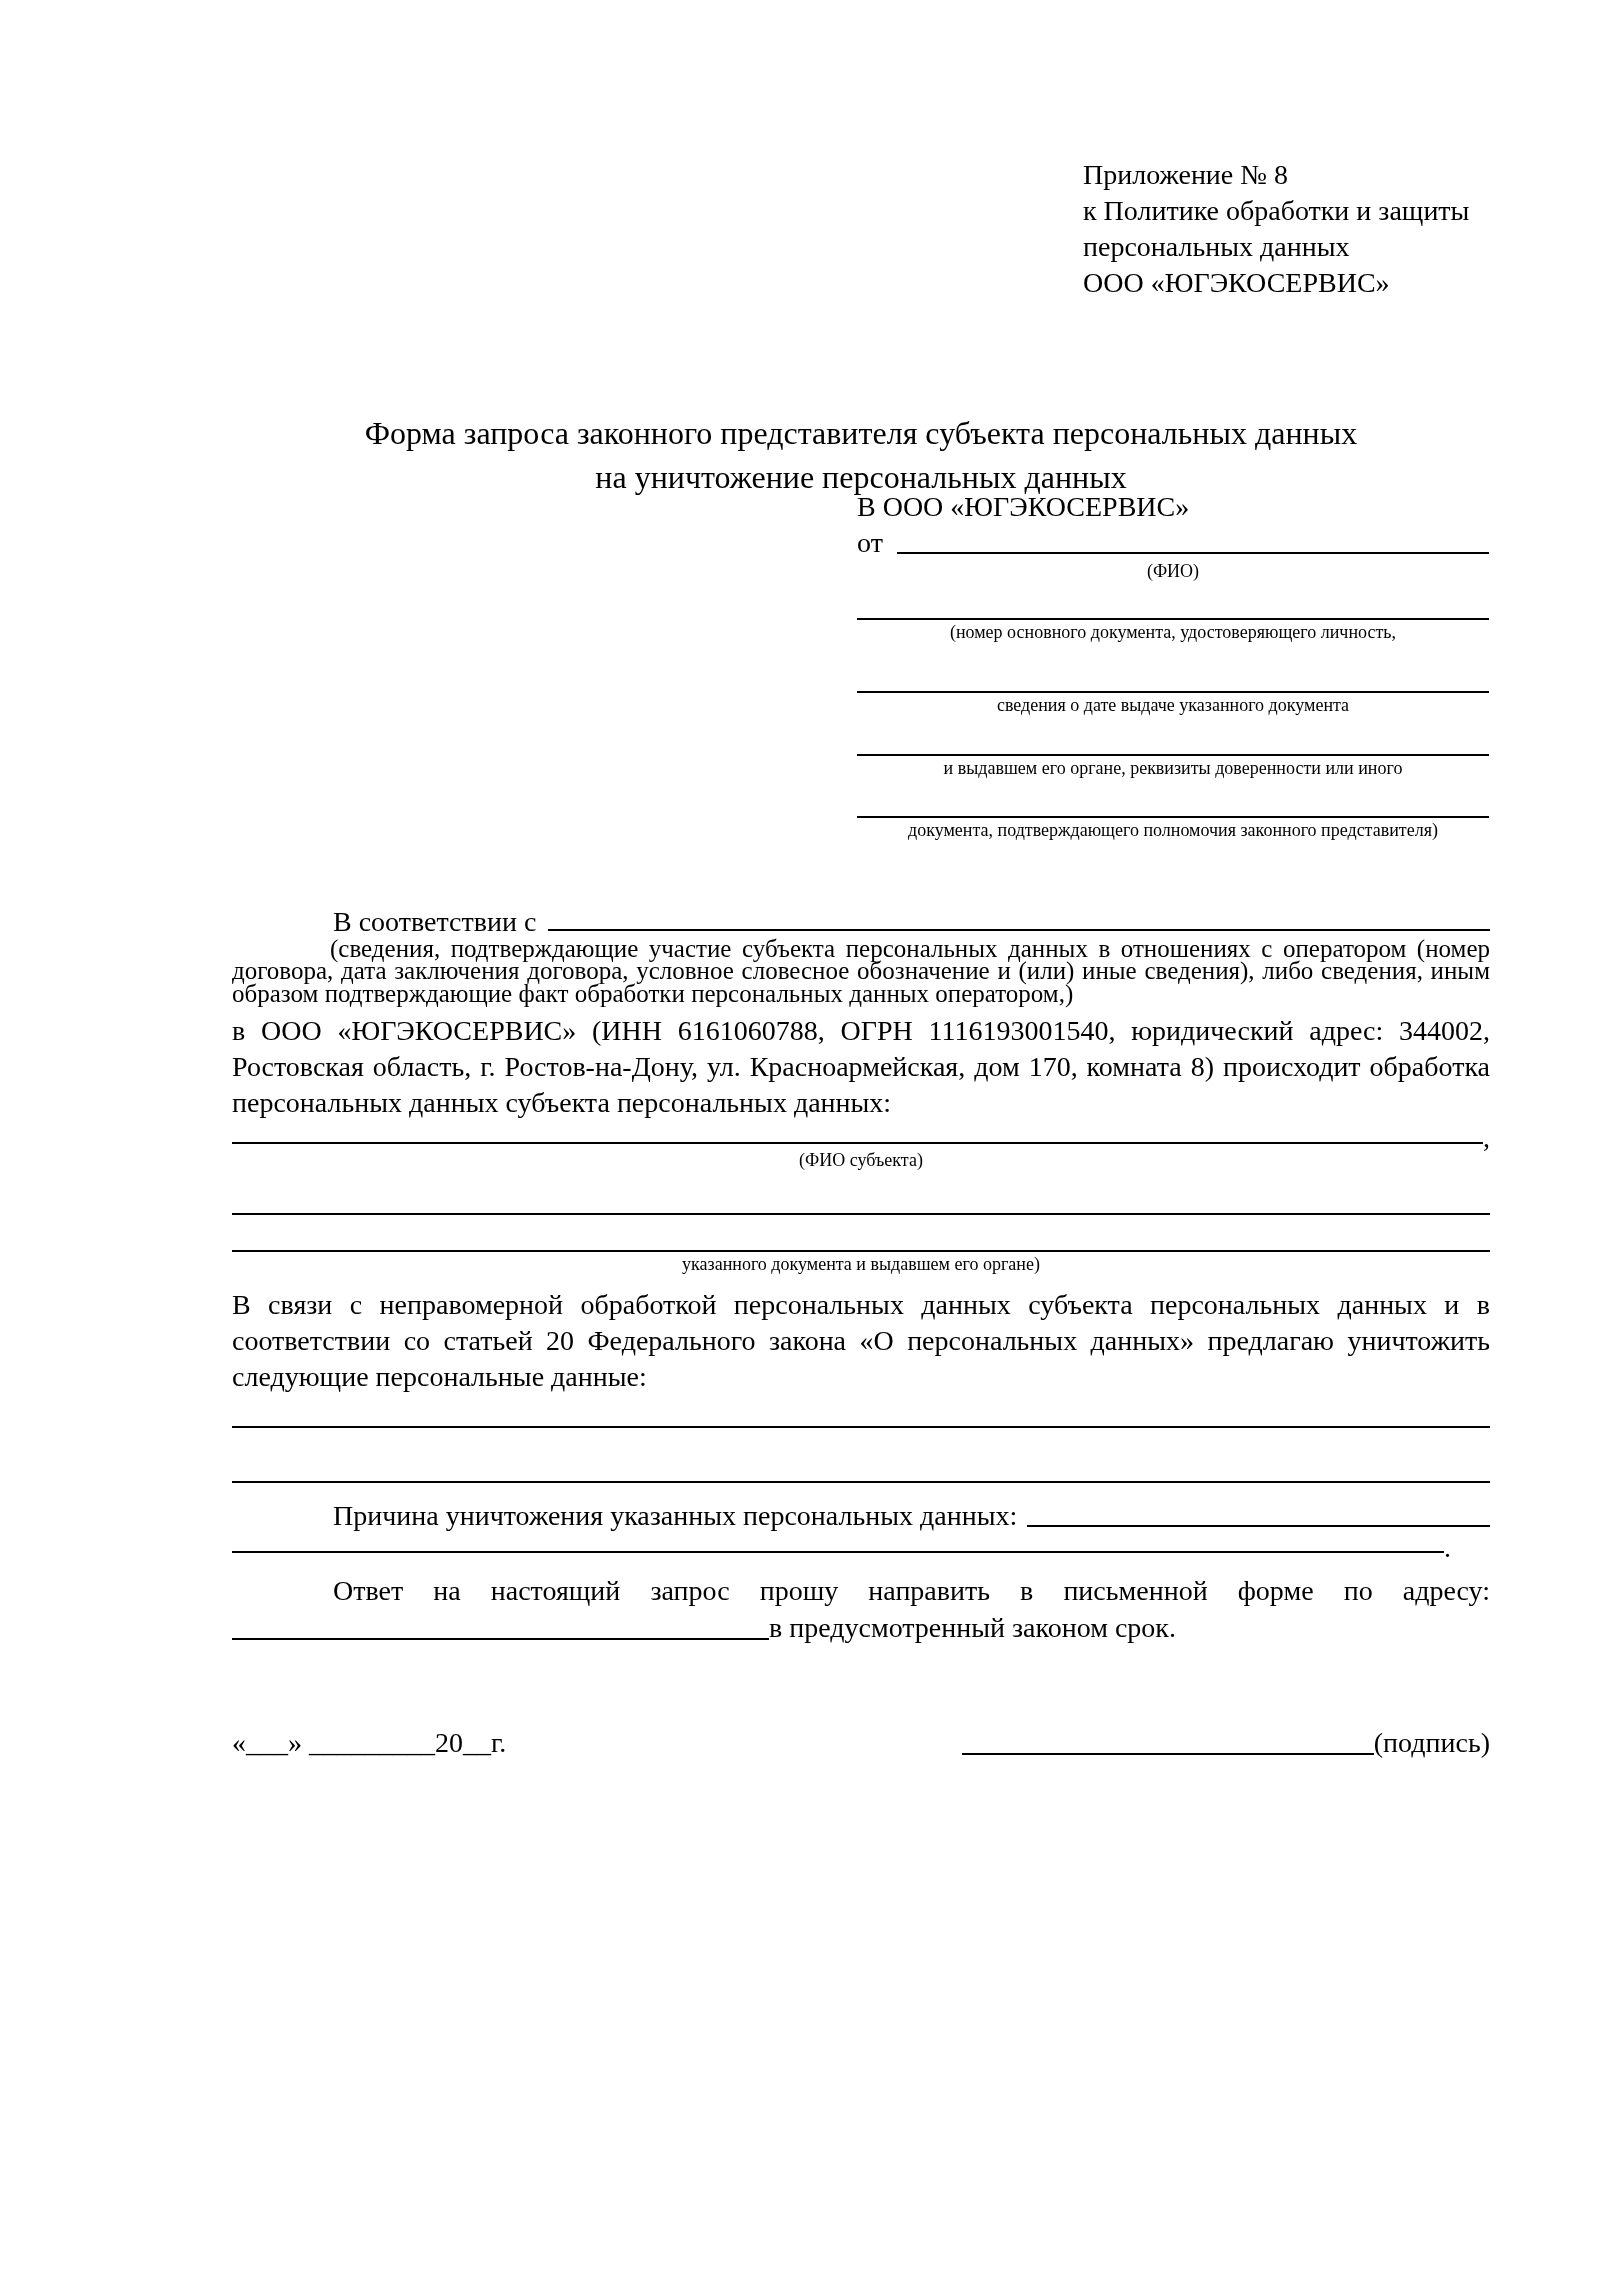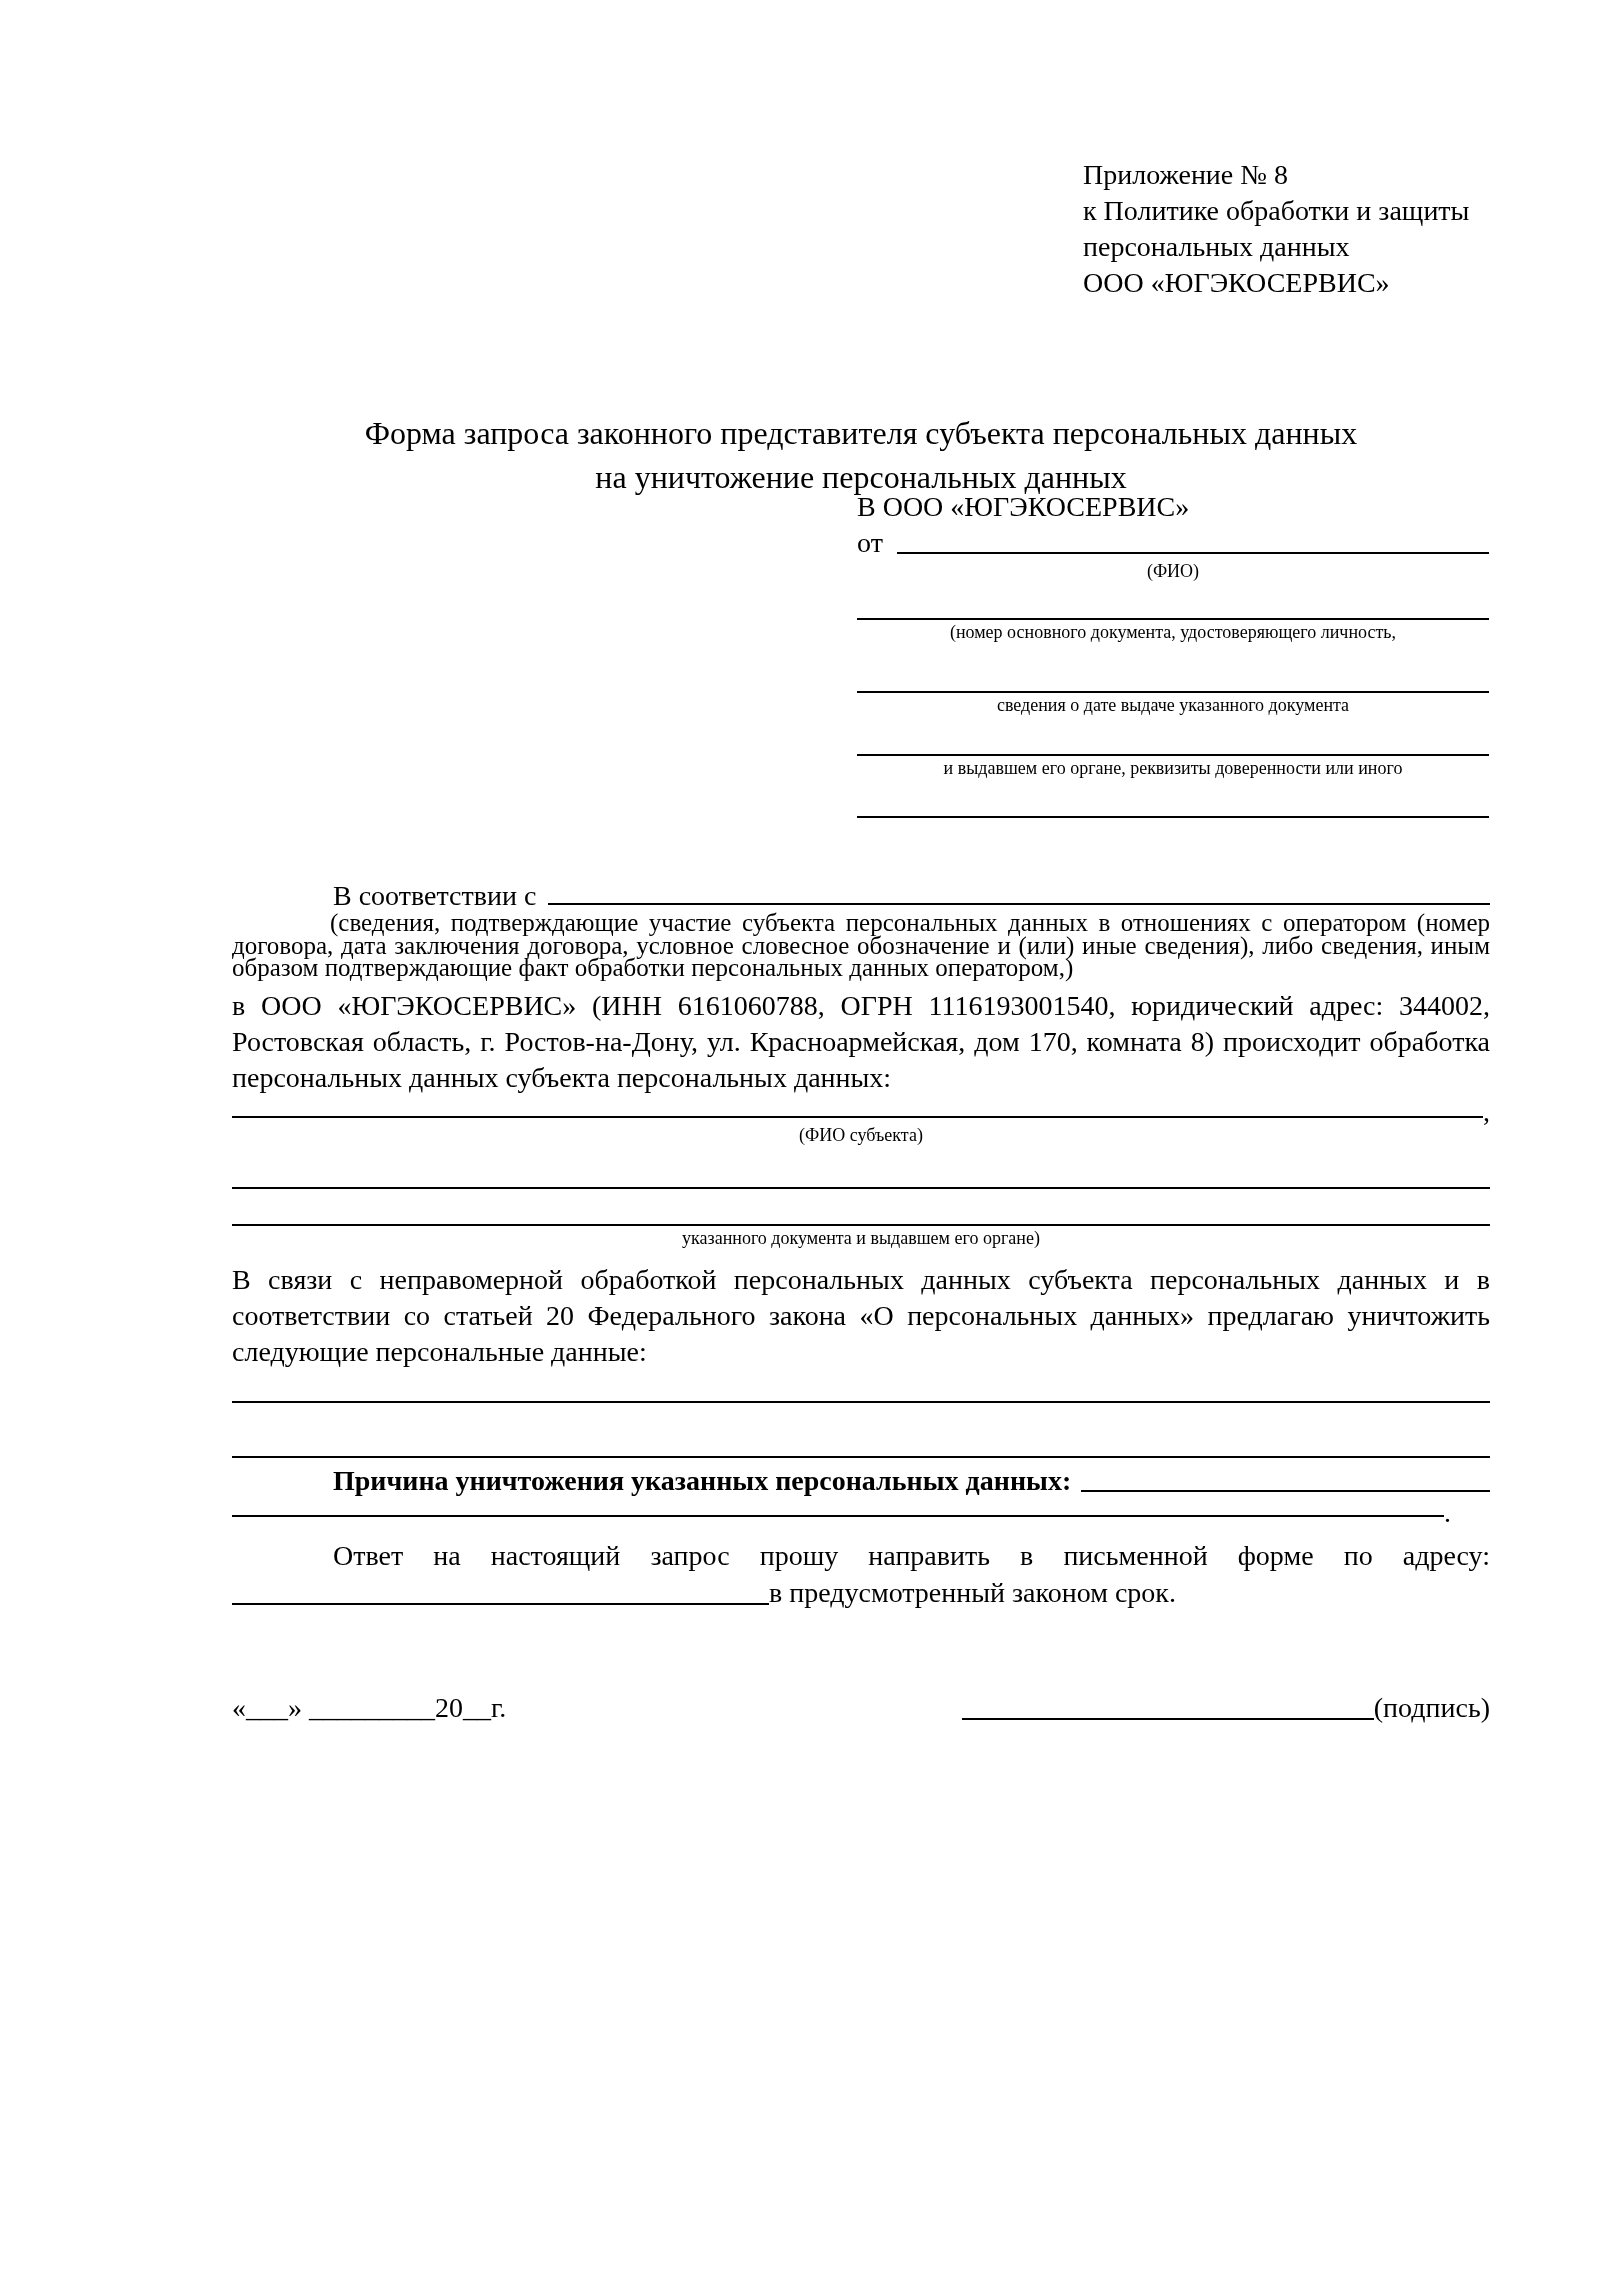--- a/index.html
+++ b/index.html
@@ -35,21 +35,21 @@
   }
   .para { line-height:36px; text-align:justify; }
   .op-para { margin-top:7.8px; }
   .subj-line1 { margin-top:3.9px; height:23.5px; }
   .comma { line-height:21.6px; }
   .subj-line2 { height:39px; }
   .subj-line3 { height:35px; }
   .request-para { margin-top:9.8px; }
   .blankA { height:31px; }
   .blankB { height:53px; }
-  .reason-row { margin-top:4px; height:35px;font-weight:bold; }
+  .reason-row { margin-top:14px; height:35px; }
   .reason-lead { padding-left:101px; margin-right:9.8px; line-height:33px; }
   .reason-line2 { margin-top:2px; height:23.5px; padding-right:39px; }
   .reason-period { line-height:19.6px; }
   .reply-l1 {
     margin-top:15.7px; line-height:36px; padding-left:101px;
     text-align:justify; text-align-last:justify;
   }
   .reply-l2 { height:36px; }
   .ul-reply { flex:0 0 537px; }
   .reply-tail { line-height:34px; }
@@ -88,20 +88,21 @@
     <div class="ru-line h36"></div>
     <div class="cap">(номер основного документа, удостоверяющего личность,</div>
 
     <div class="ru-line h49"></div>
     <div class="cap">сведения о дате выдаче указанного документа</div>
 
     <div class="ru-line h38"></div>
     <div class="cap">и выдавшем его органе, реквизиты доверенности или иного</div>
 
     <div class="ru-line h38"></div>
+    <div class="cap">документа, подтверждающего полномочия законного представителя)</div>
   </div>
 
   <div class="flexrow accordance-row">
     <span class="accordance-lead">В соответствии с</span>
     <span class="ul"></span>
   </div>
   <div class="note">(сведения, подтверждающие участие субъекта персональных данных в отношениях с оператором (номер договора, дата заключения договора, условное словесное обозначение и (или) иные сведения), либо сведения, иным образом подтверждающие факт обработки персональных данных оператором,)</div>
 
   <div class="para op-para">в ООО «ЮГЭКОСЕРВИС» (ИНН 6161060788, ОГРН 1116193001540, юридический адрес: 344002, Ростовская область, г. Ростов-на-Дону, ул. Красноармейская, дом 170, комната 8) происходит обработка персональных данных субъекта персональных данных:</div>
 

